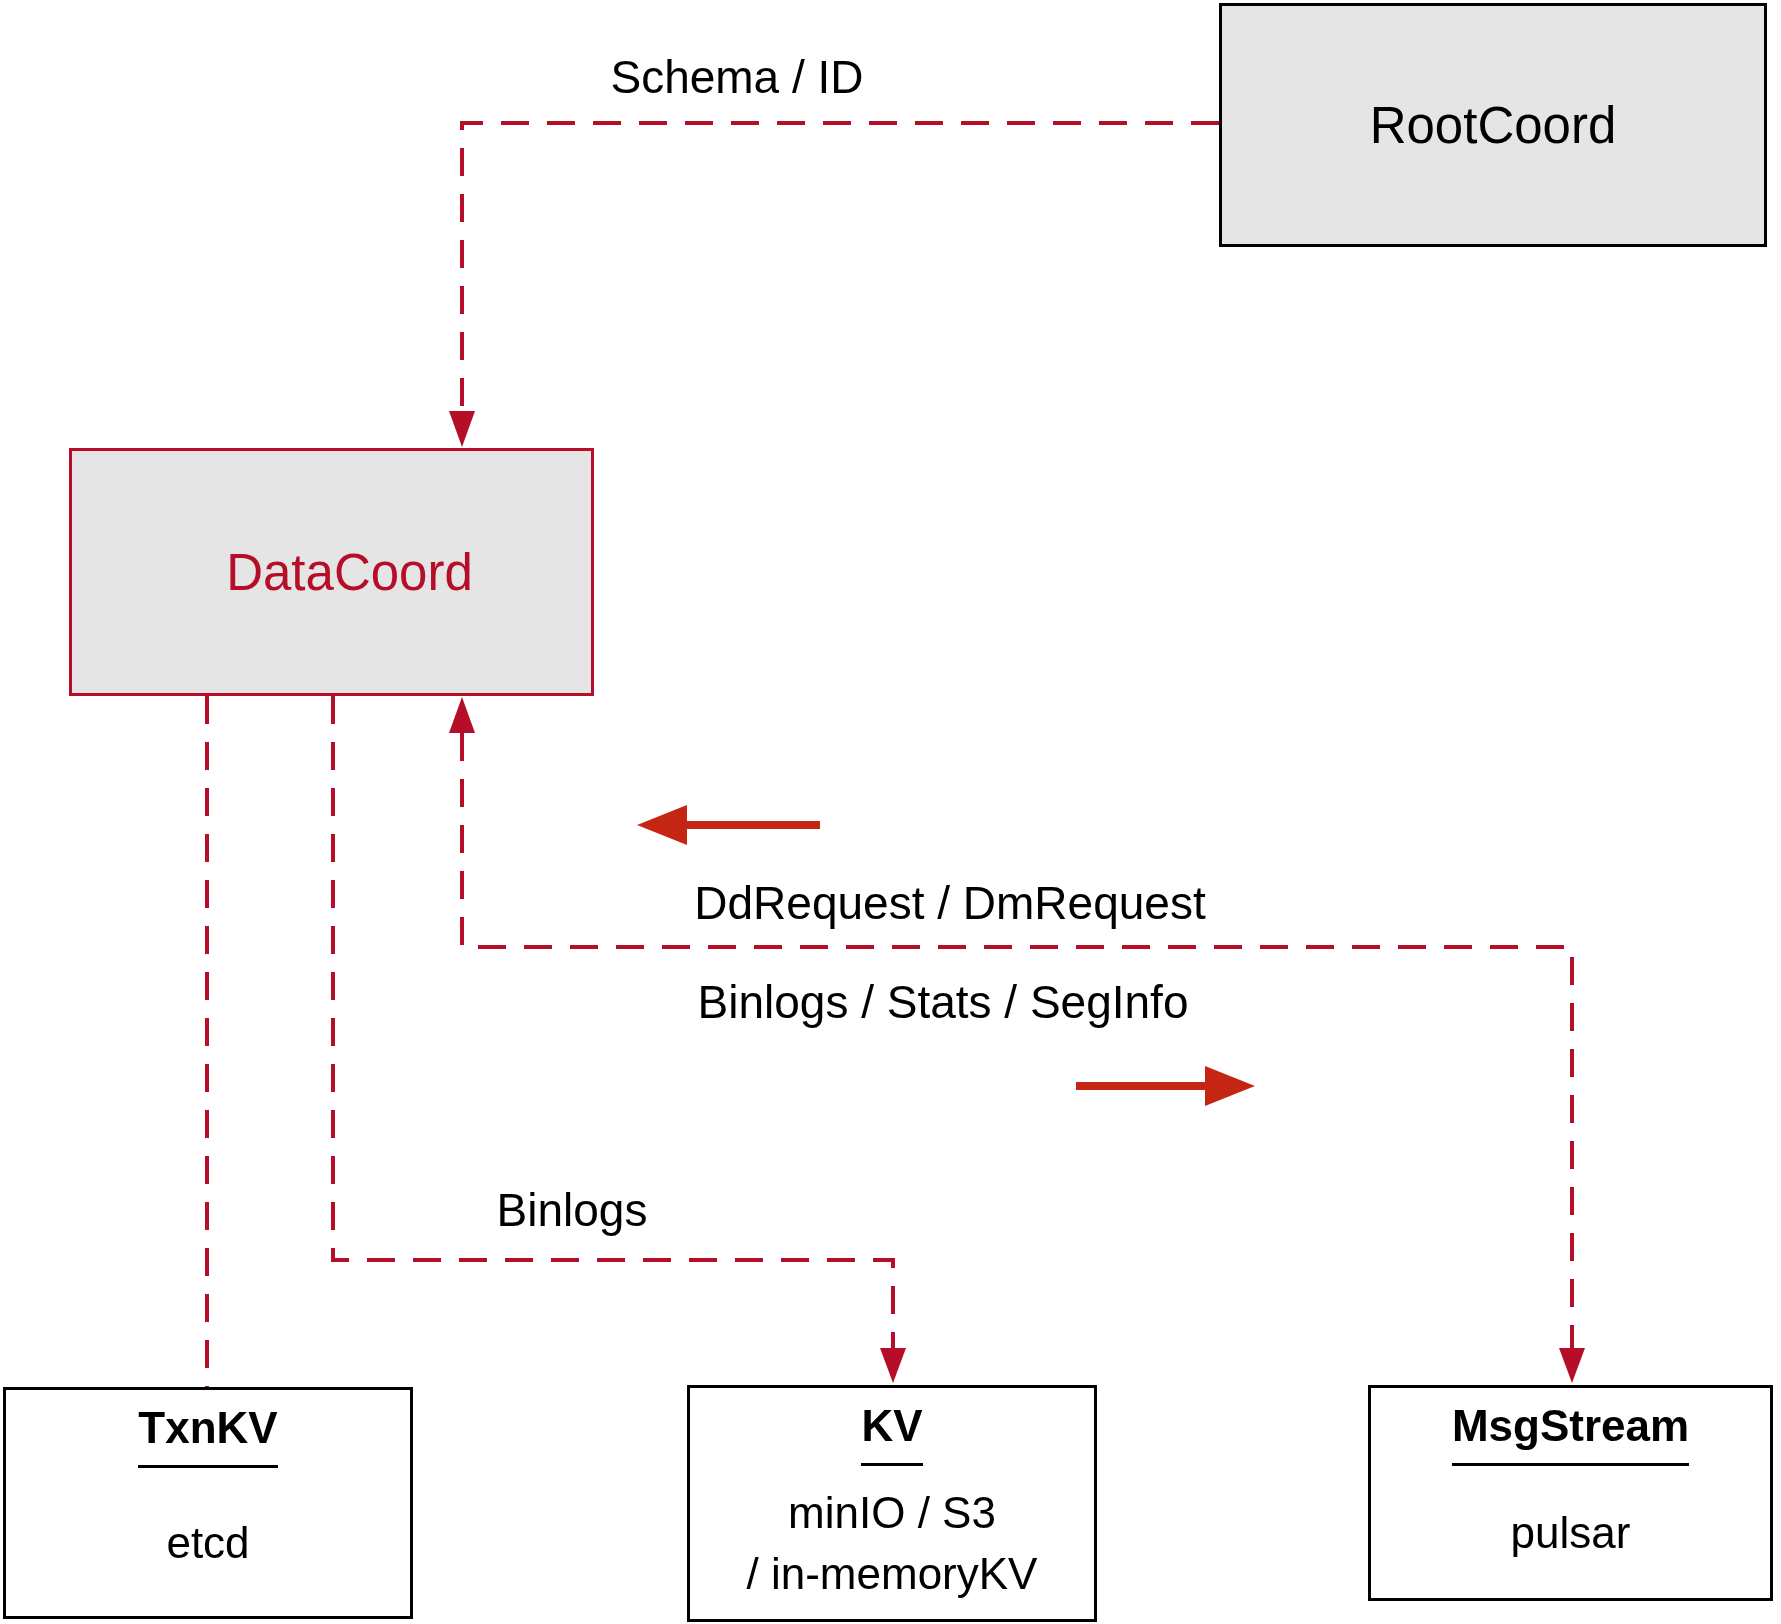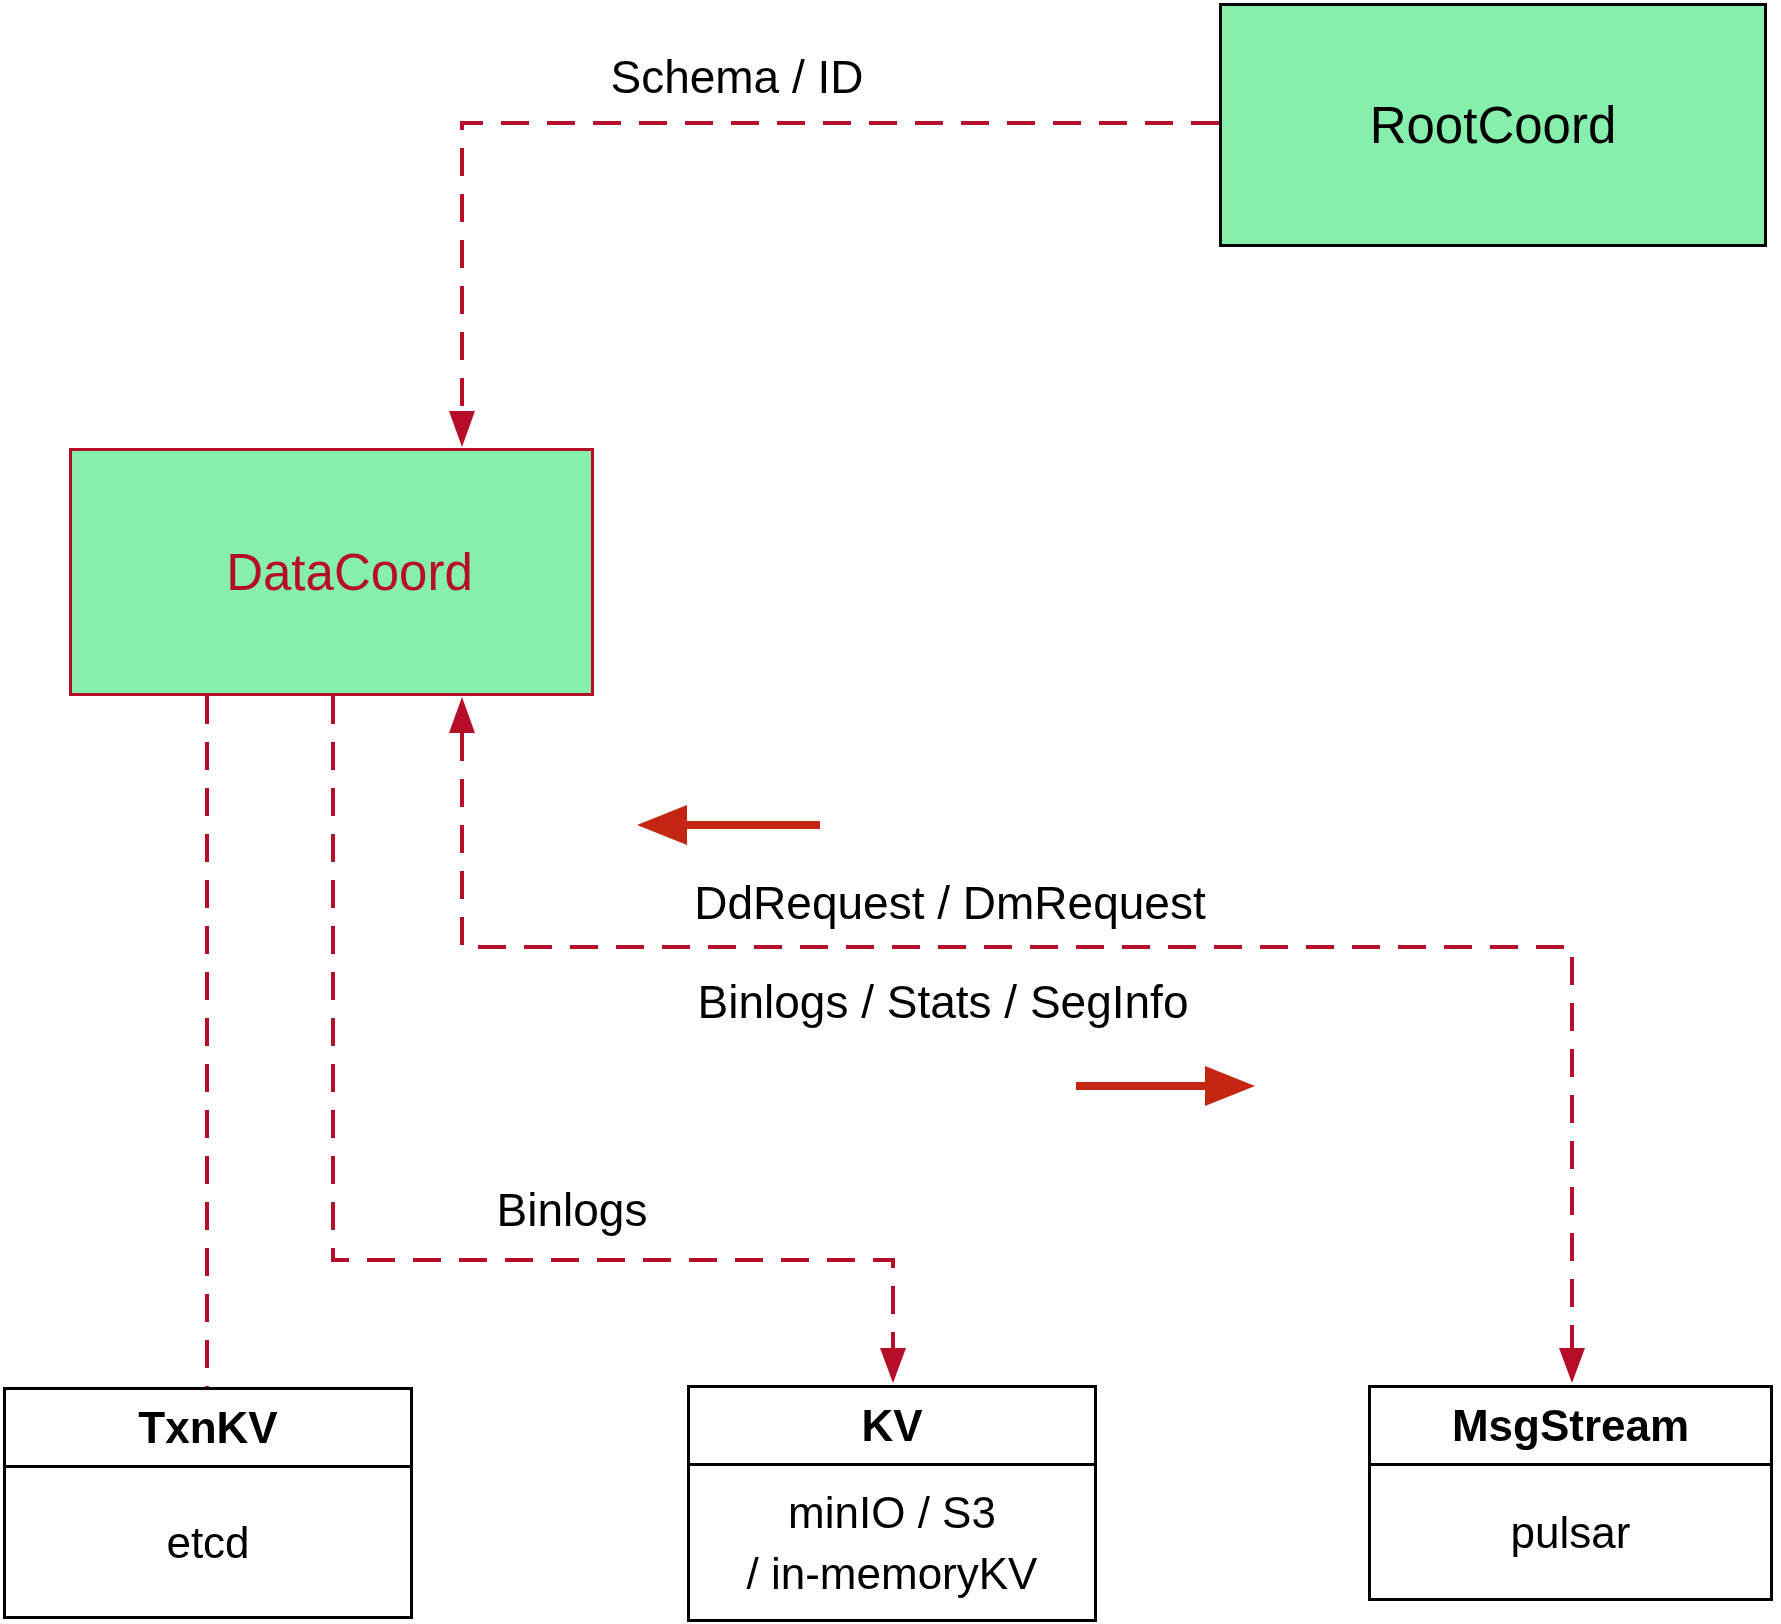--- a/index.html
+++ b/index.html
@@ -22,21 +22,21 @@
     stroke-width: 4;
     stroke-dasharray: 28 18;
   }
   .dhead { fill: var(--dashed-line, #b60d28); stroke: none; }
   .solid { stroke: var(--solid-arrow, #c42613); stroke-width: 8; }
   .shead { fill: var(--solid-arrow, #c42613); stroke: none; }
 
   .node {
     position: absolute;
     box-sizing: border-box;
-    background: #86efac;
+    background: #e5e5e5;
     border: 3px solid var(--box-border, #000000);
     display: flex;
     align-items: center;
     justify-content: center;
     font-size: 51px;
     color: var(--text, #000000);
     white-space: nowrap;
   }
   .node.rootc { left: 1219px; top: 3px;   width: 548px; height: 244px; }
   .node.datac {
@@ -47,20 +47,21 @@
   }
 
   .tnode {
     position: absolute;
     box-sizing: border-box;
     background: #ffffff;
     border: 3px solid var(--box-border, #000000);
     display: flex;
     flex-direction: column;
     color: var(--text, #000000);
+    align-items: center;
   }
   .tnode .hdr {
     height: 75px;
     border-bottom: 3px solid var(--box-border, #000000);
     display: flex;
     align-items: center;
     justify-content: center;
     font-weight: bold;
     font-size: 44px;
     white-space: nowrap;

